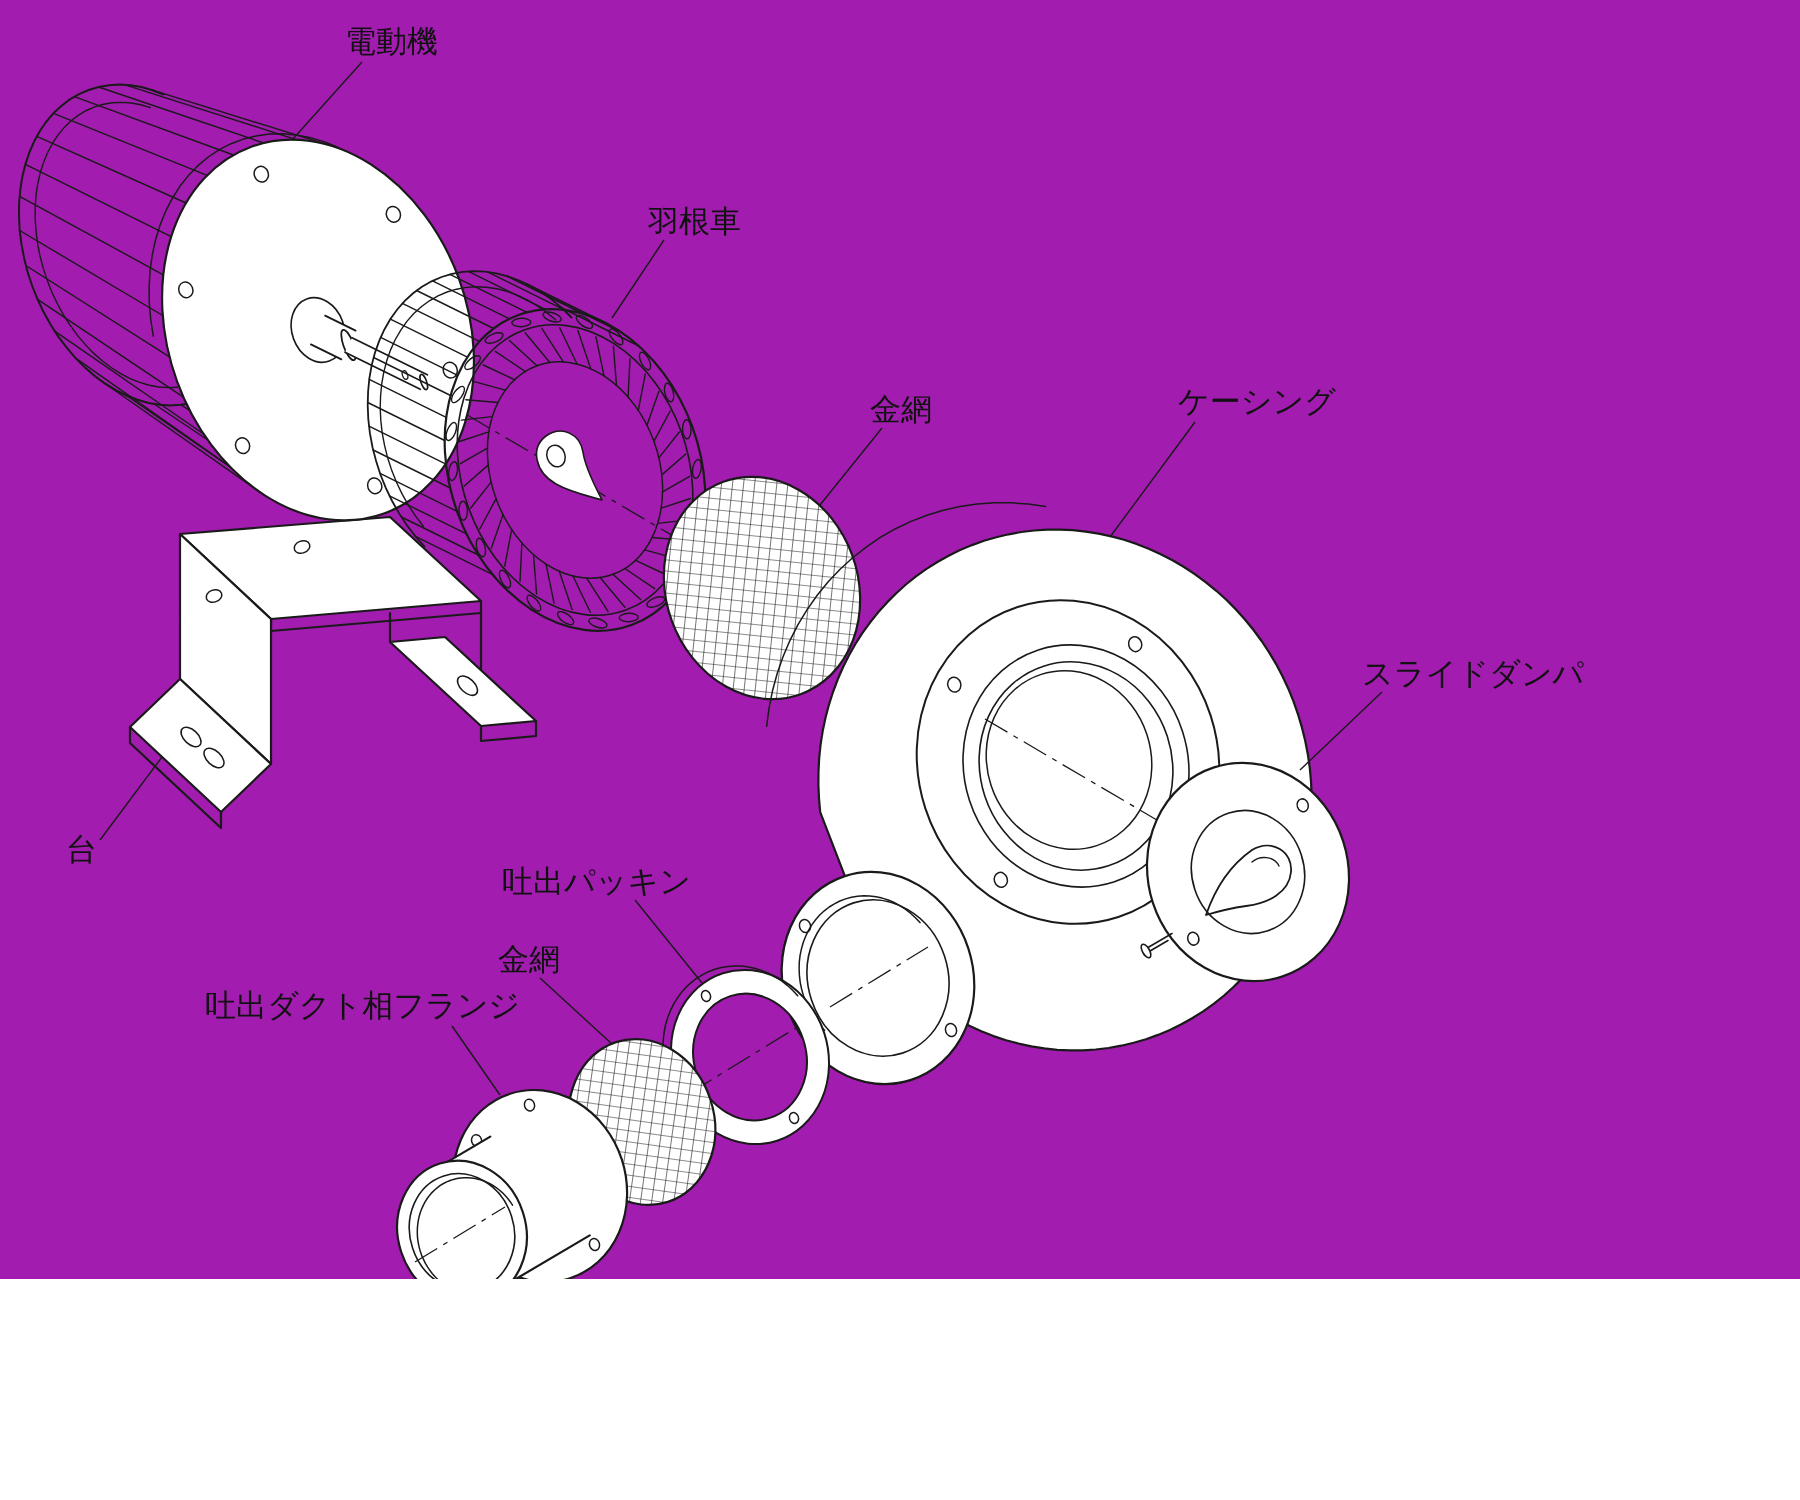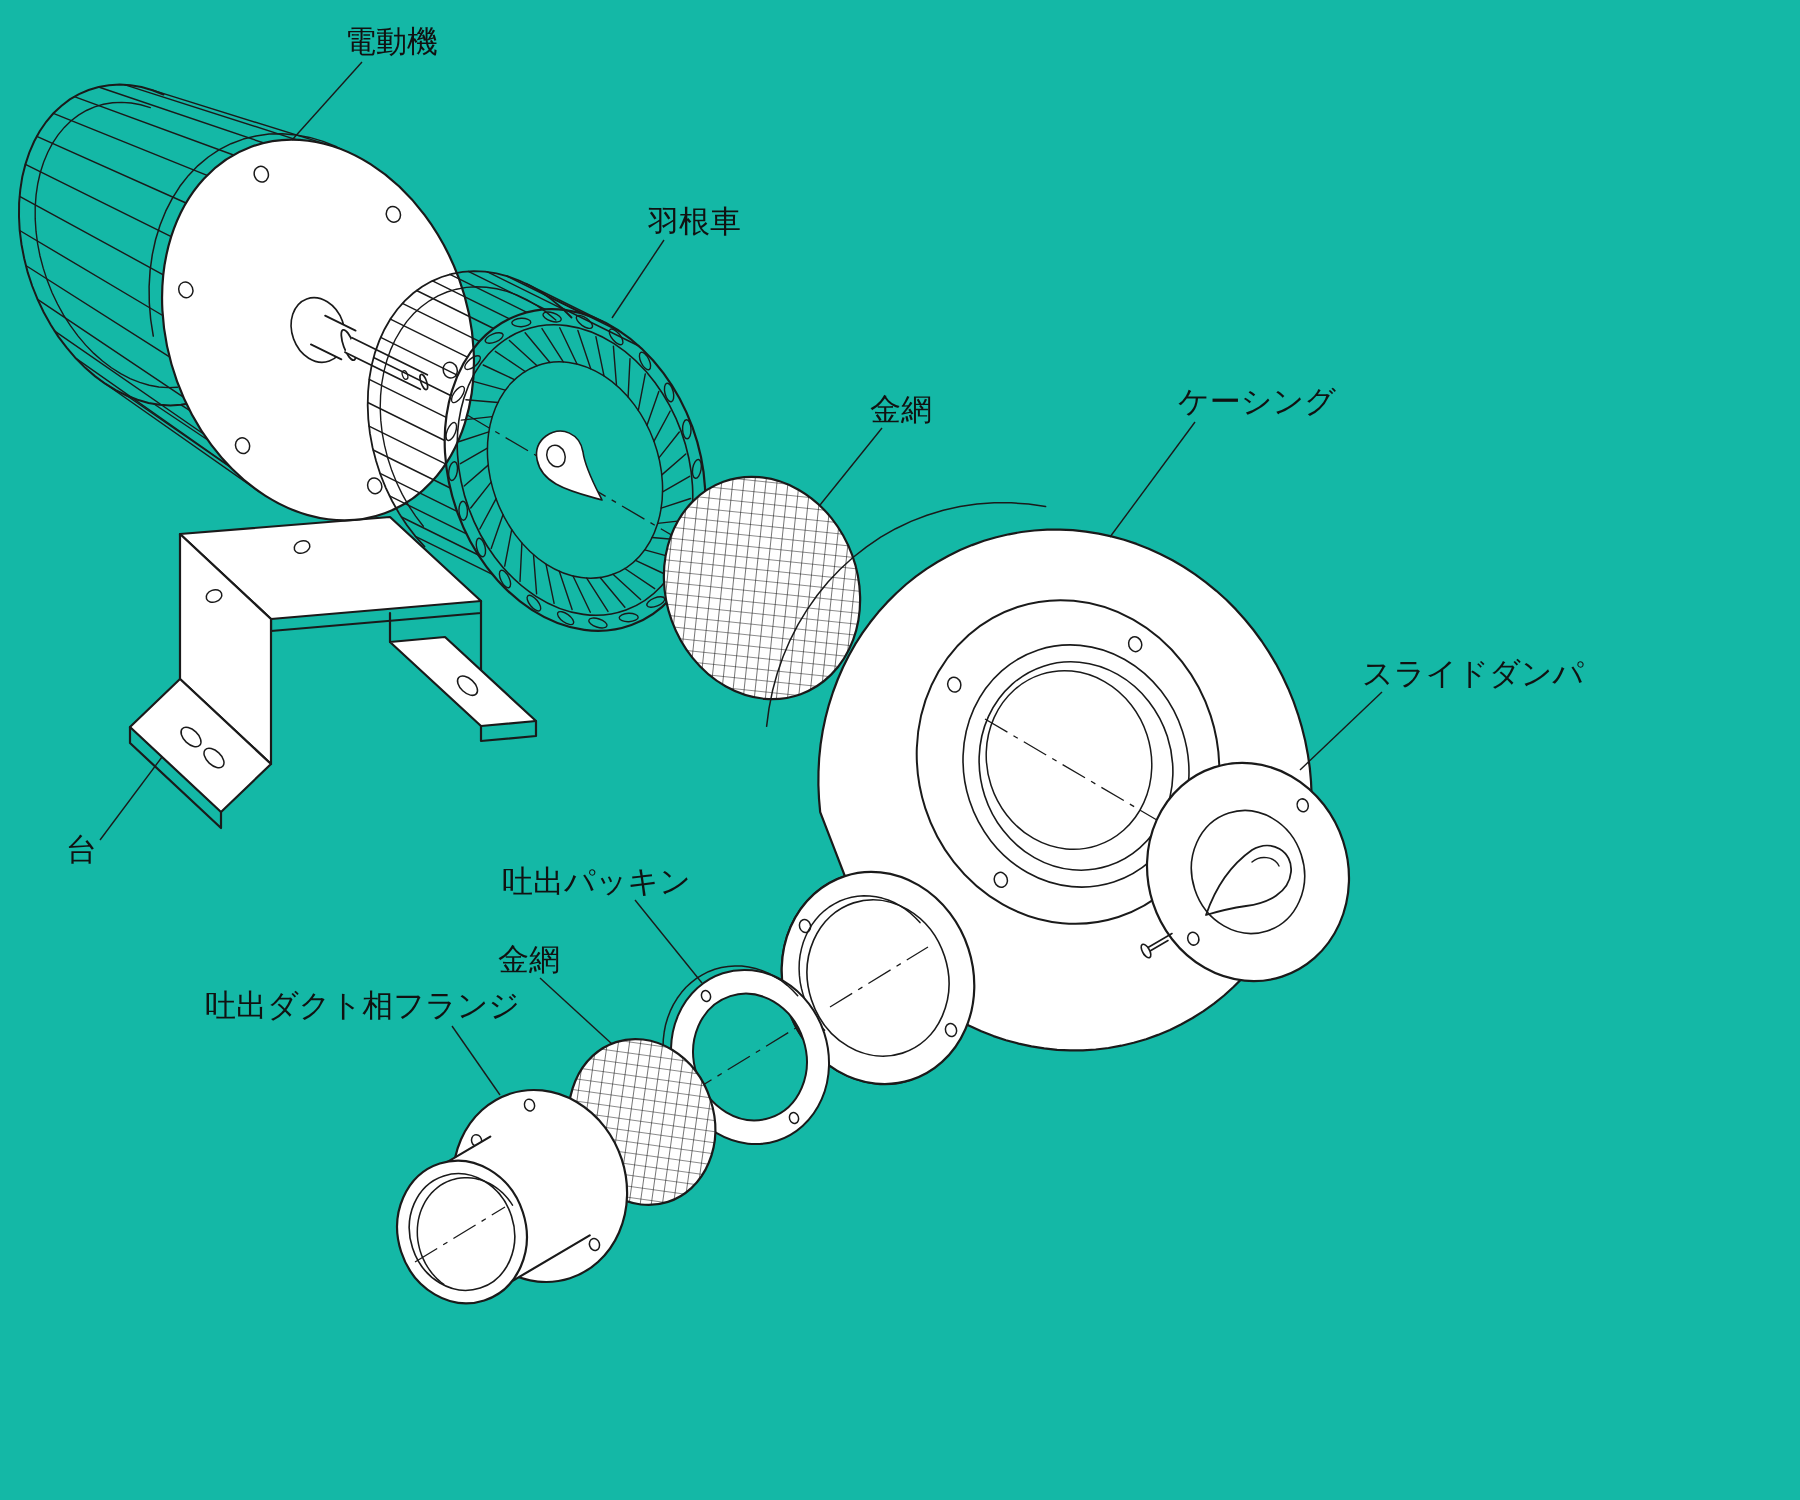--- a/index.html
+++ b/index.html
@@ -1,17 +1,17 @@
 <!DOCTYPE html>
 <html><head>
 <meta charset="utf-8">
 <title>Diagram</title>
 <style>
   html,body{margin:0;padding:0;background:#fff}
-  .stage{position:relative;width:1800px;height:1500px;background:#14b8a6;overflow:hidden;
+  .stage{position:relative;width:1800px;height:1279px;background:#a21caf;overflow:hidden;
          font-family:"DejaVu Sans",sans-serif}
   .stage svg{position:absolute;left:0;top:0}
   
   g.s2 {stroke:#1a1a1a;stroke-width:2.2;fill:none;stroke-linecap:round;stroke-linejoin:round}
   g.s15{stroke:#1a1a1a;stroke-width:1.5;fill:none;stroke-linecap:round;stroke-linejoin:round}
   g.s14{stroke:#1a1a1a;stroke-width:1.4;fill:none;stroke-linecap:round}
   g.cl {stroke:#1a1a1a;stroke-width:1.3;fill:none}
   g.cl line{stroke-dasharray:26 7 5 7}
   g.ld {stroke:#1a1a1a;stroke-width:1.4;fill:none}
   text.lbl{font-family:"DejaVu Sans",sans-serif;font-size:31px;fill:#111;stroke:none}

